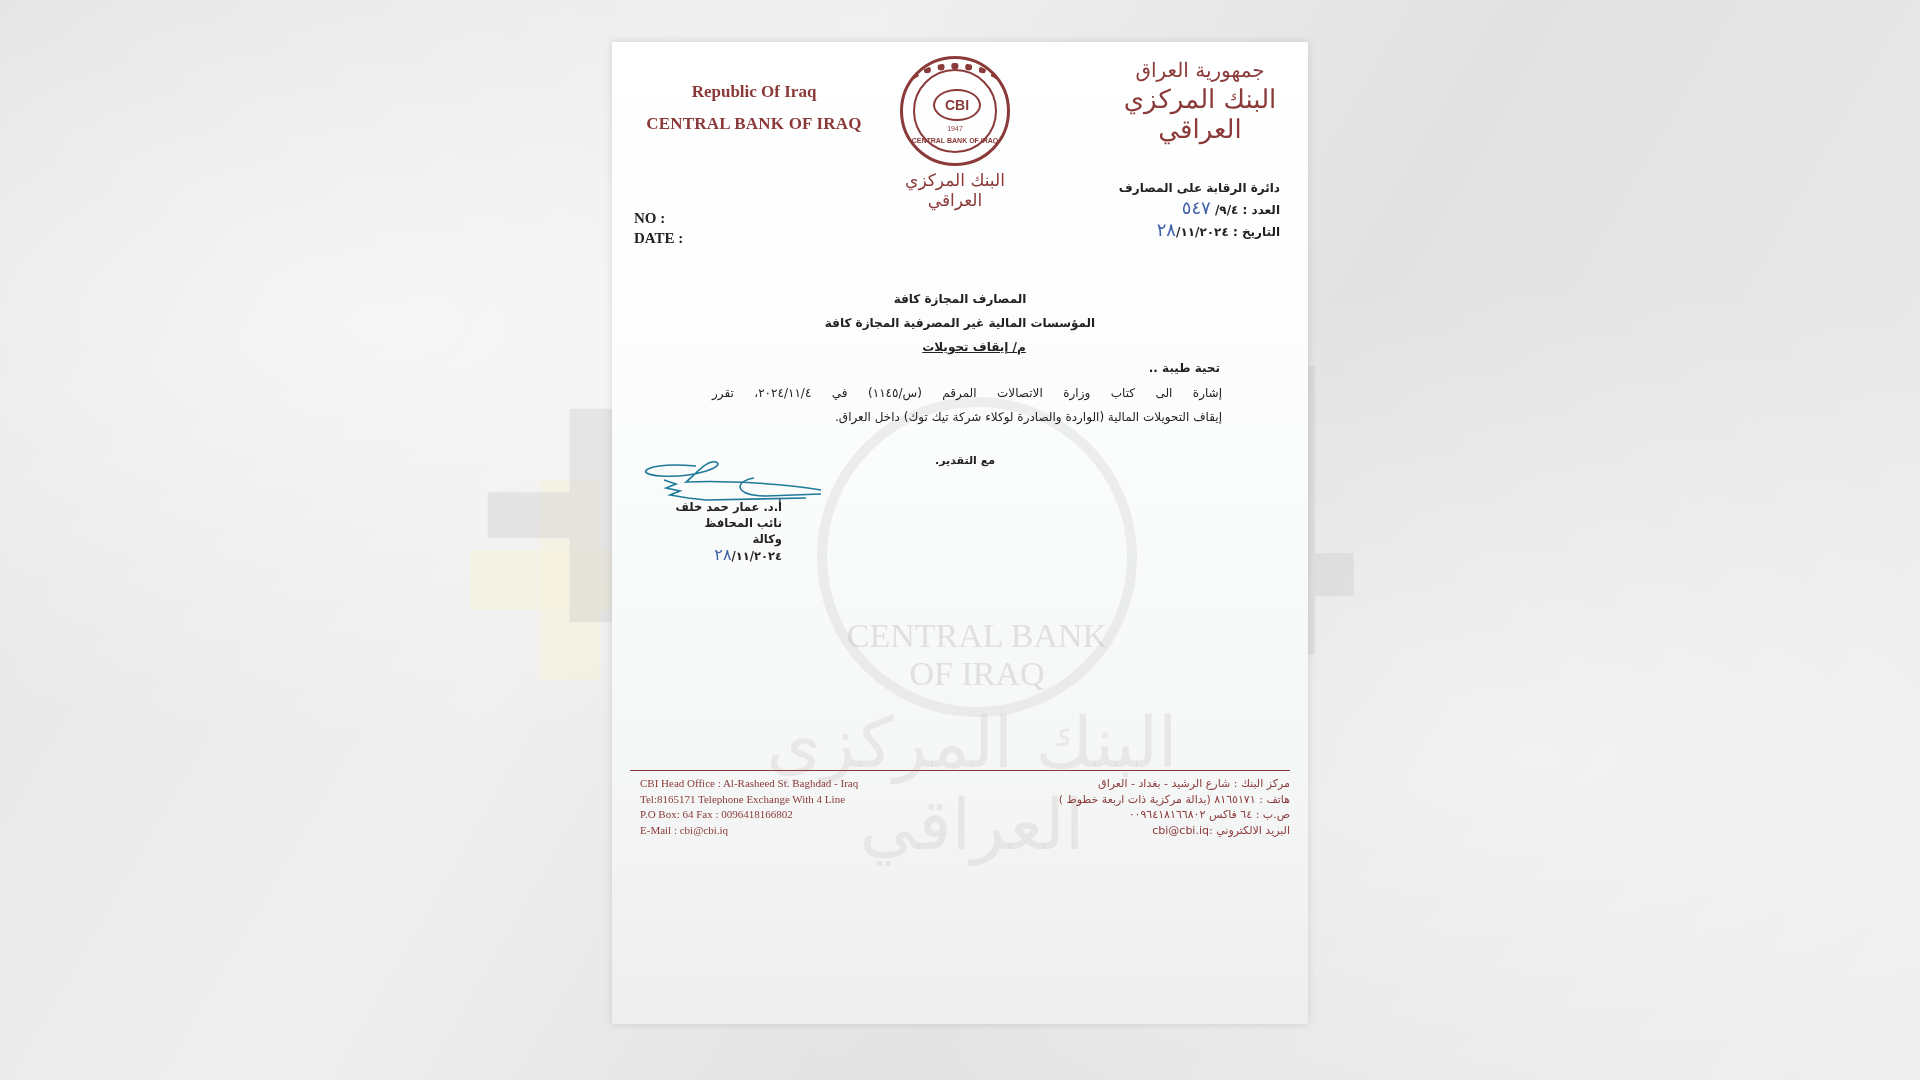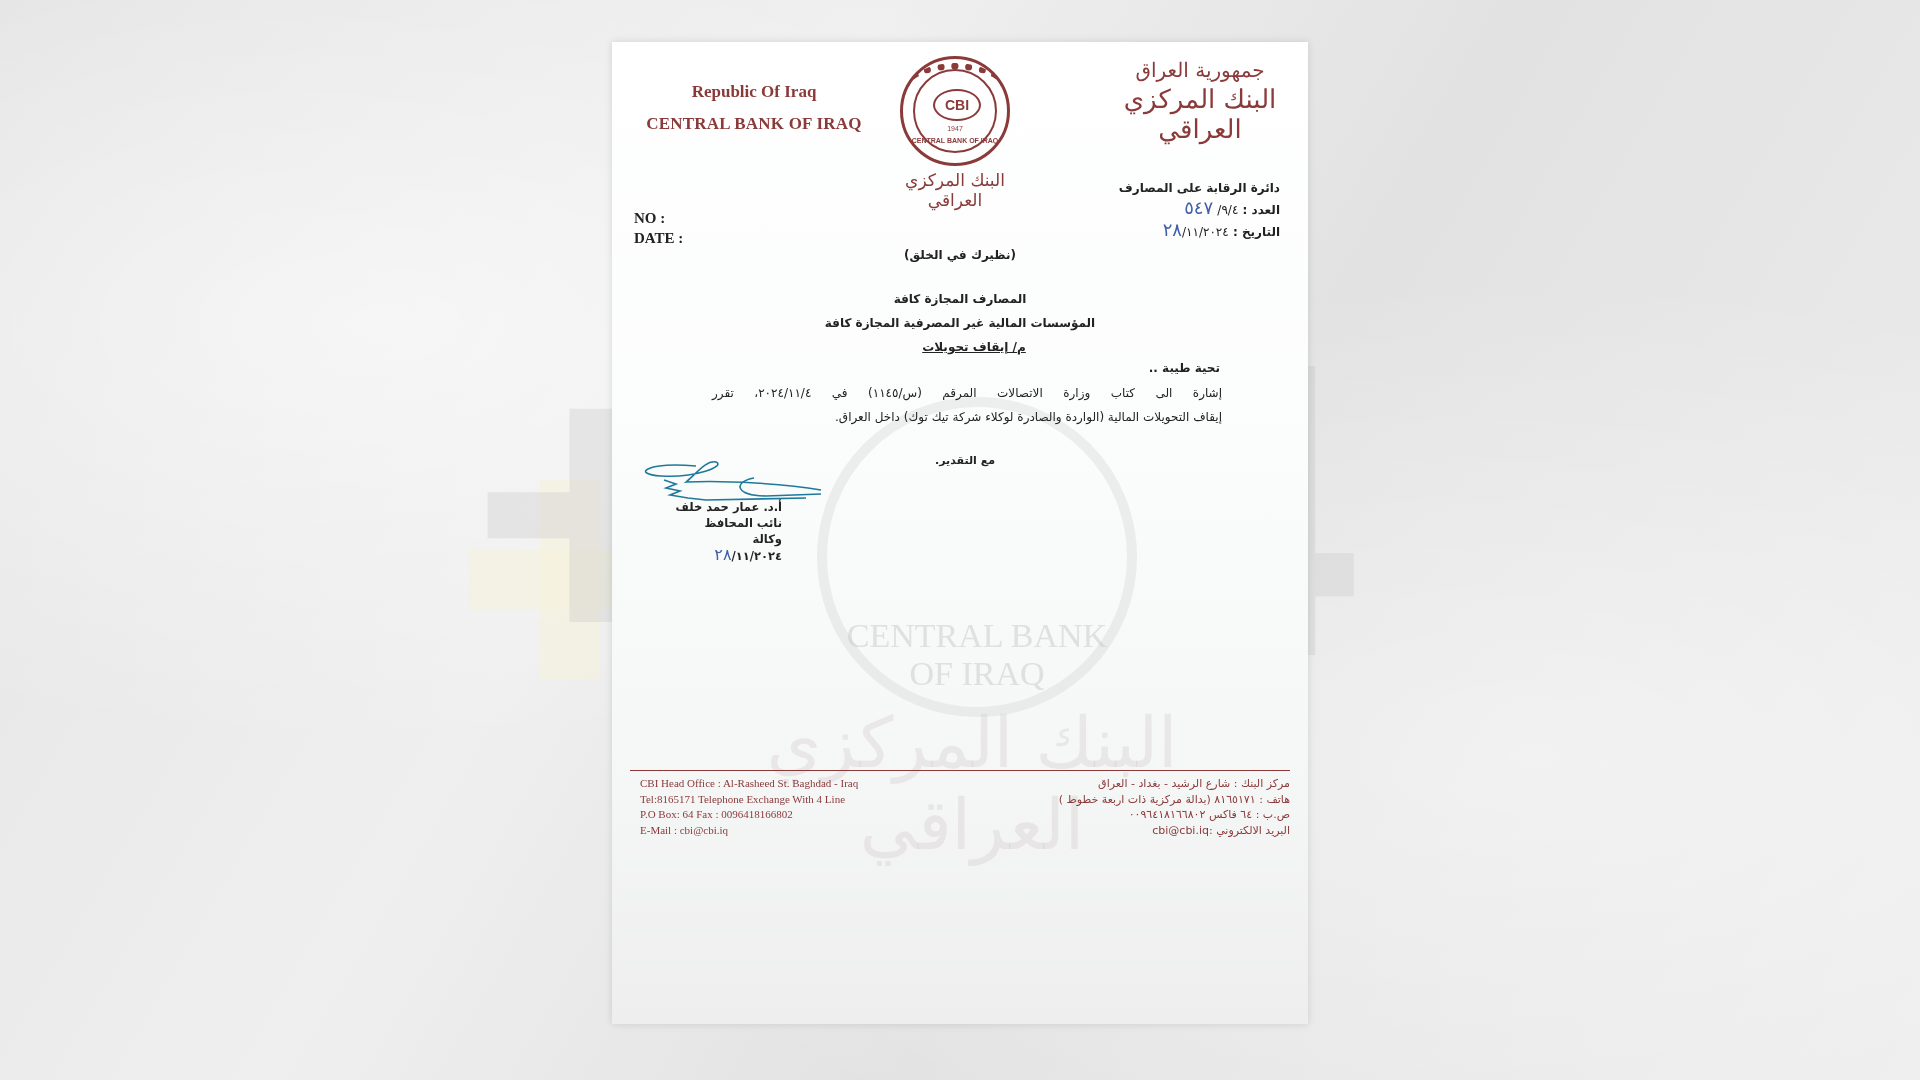--- a/index.html
+++ b/index.html
@@ -77,21 +77,21 @@
     direction:rtl; font-family:"DejaVu Serif", serif; font-size:17px; color:#8b3a3a; letter-spacing:1px; }
 
   .ar-head { position:absolute; right:18px; top:16px; width:180px; text-align:center;
     direction:rtl; color:#8b3a3a; font-family:"DejaVu Serif", serif; }
   .ar-head .l1 { font-size:20px; }
   .ar-head .l2 { font-size:26px; margin-top:2px; }
 
   .ref-block { position:absolute; right:28px; top:136px; width:180px; direction:rtl;
     font-family:"DejaVu Sans", sans-serif; font-weight:bold; font-size:12px; color:#222; line-height:20px; }
   .ref-block .hand { color:#3f5fa8; font-weight:normal; font-size:18px; font-family:"DejaVu Sans", sans-serif; }
-  .ref-block .val { font-weight:normal; }
+  .ref-block .val { font-weight:bold; }
 
   .no-date { position:absolute; left:22px; top:166px; font-family:"Liberation Serif", serif;
     font-weight:bold; font-size:15px; color:#222; line-height:20px; }
 
   .ar-body { position:absolute; left:0; right:0; direction:rtl; text-align:center;
     font-family:"DejaVu Sans", sans-serif; font-weight:bold; font-size:12px; color:#222; }
   .confid { top:206px; }
   .addr1 { top:250px; }
   .addr2 { top:274px; }
   .subject { top:298px; text-decoration:underline;padding-left:28px; }
@@ -162,21 +162,20 @@
         <span>التاريخ :</span>
         <span class="hand">٢٨</span><span class="val">/١١/٢٠٢٤</span>
       </div>
     </div>
 
     <div class="no-date">
       <div>NO :</div>
       <div>DATE :</div>
     </div>
 
-    <div class="ar-body confid">(نظيرك في الخلق)</div>
     <div class="ar-body addr1">المصارف المجازة كافة</div>
     <div class="ar-body addr2">المؤسسات المالية غير المصرفية المجازة كافة</div>
     <div class="ar-body subject">م/ إيقاف تحويلات</div>
     <div class="greeting">تحية طيبة ..</div>
     <div class="para para1">إشارة الى كتاب وزارة الاتصالات المرقم (س/١١٤٥) في ٢٠٢٤/١١/٤، تقرر</div>
     <div class="para para2">إيقاف التحويلات المالية (الواردة والصادرة لوكلاء شركة تيك توك) داخل العراق.</div>
     <div class="regards">مع التقدير.</div>
 
     <svg class="signature" viewBox="0 0 190 50">
       <path d="M60 6 C 10 2, -5 14, 25 16 C 60 18, 90 6, 80 2 C 70 0, 60 14, 50 22 C 90 20, 150 24, 185 30" fill="none" stroke="#1f7a9a" stroke-width="1.6"></path>

